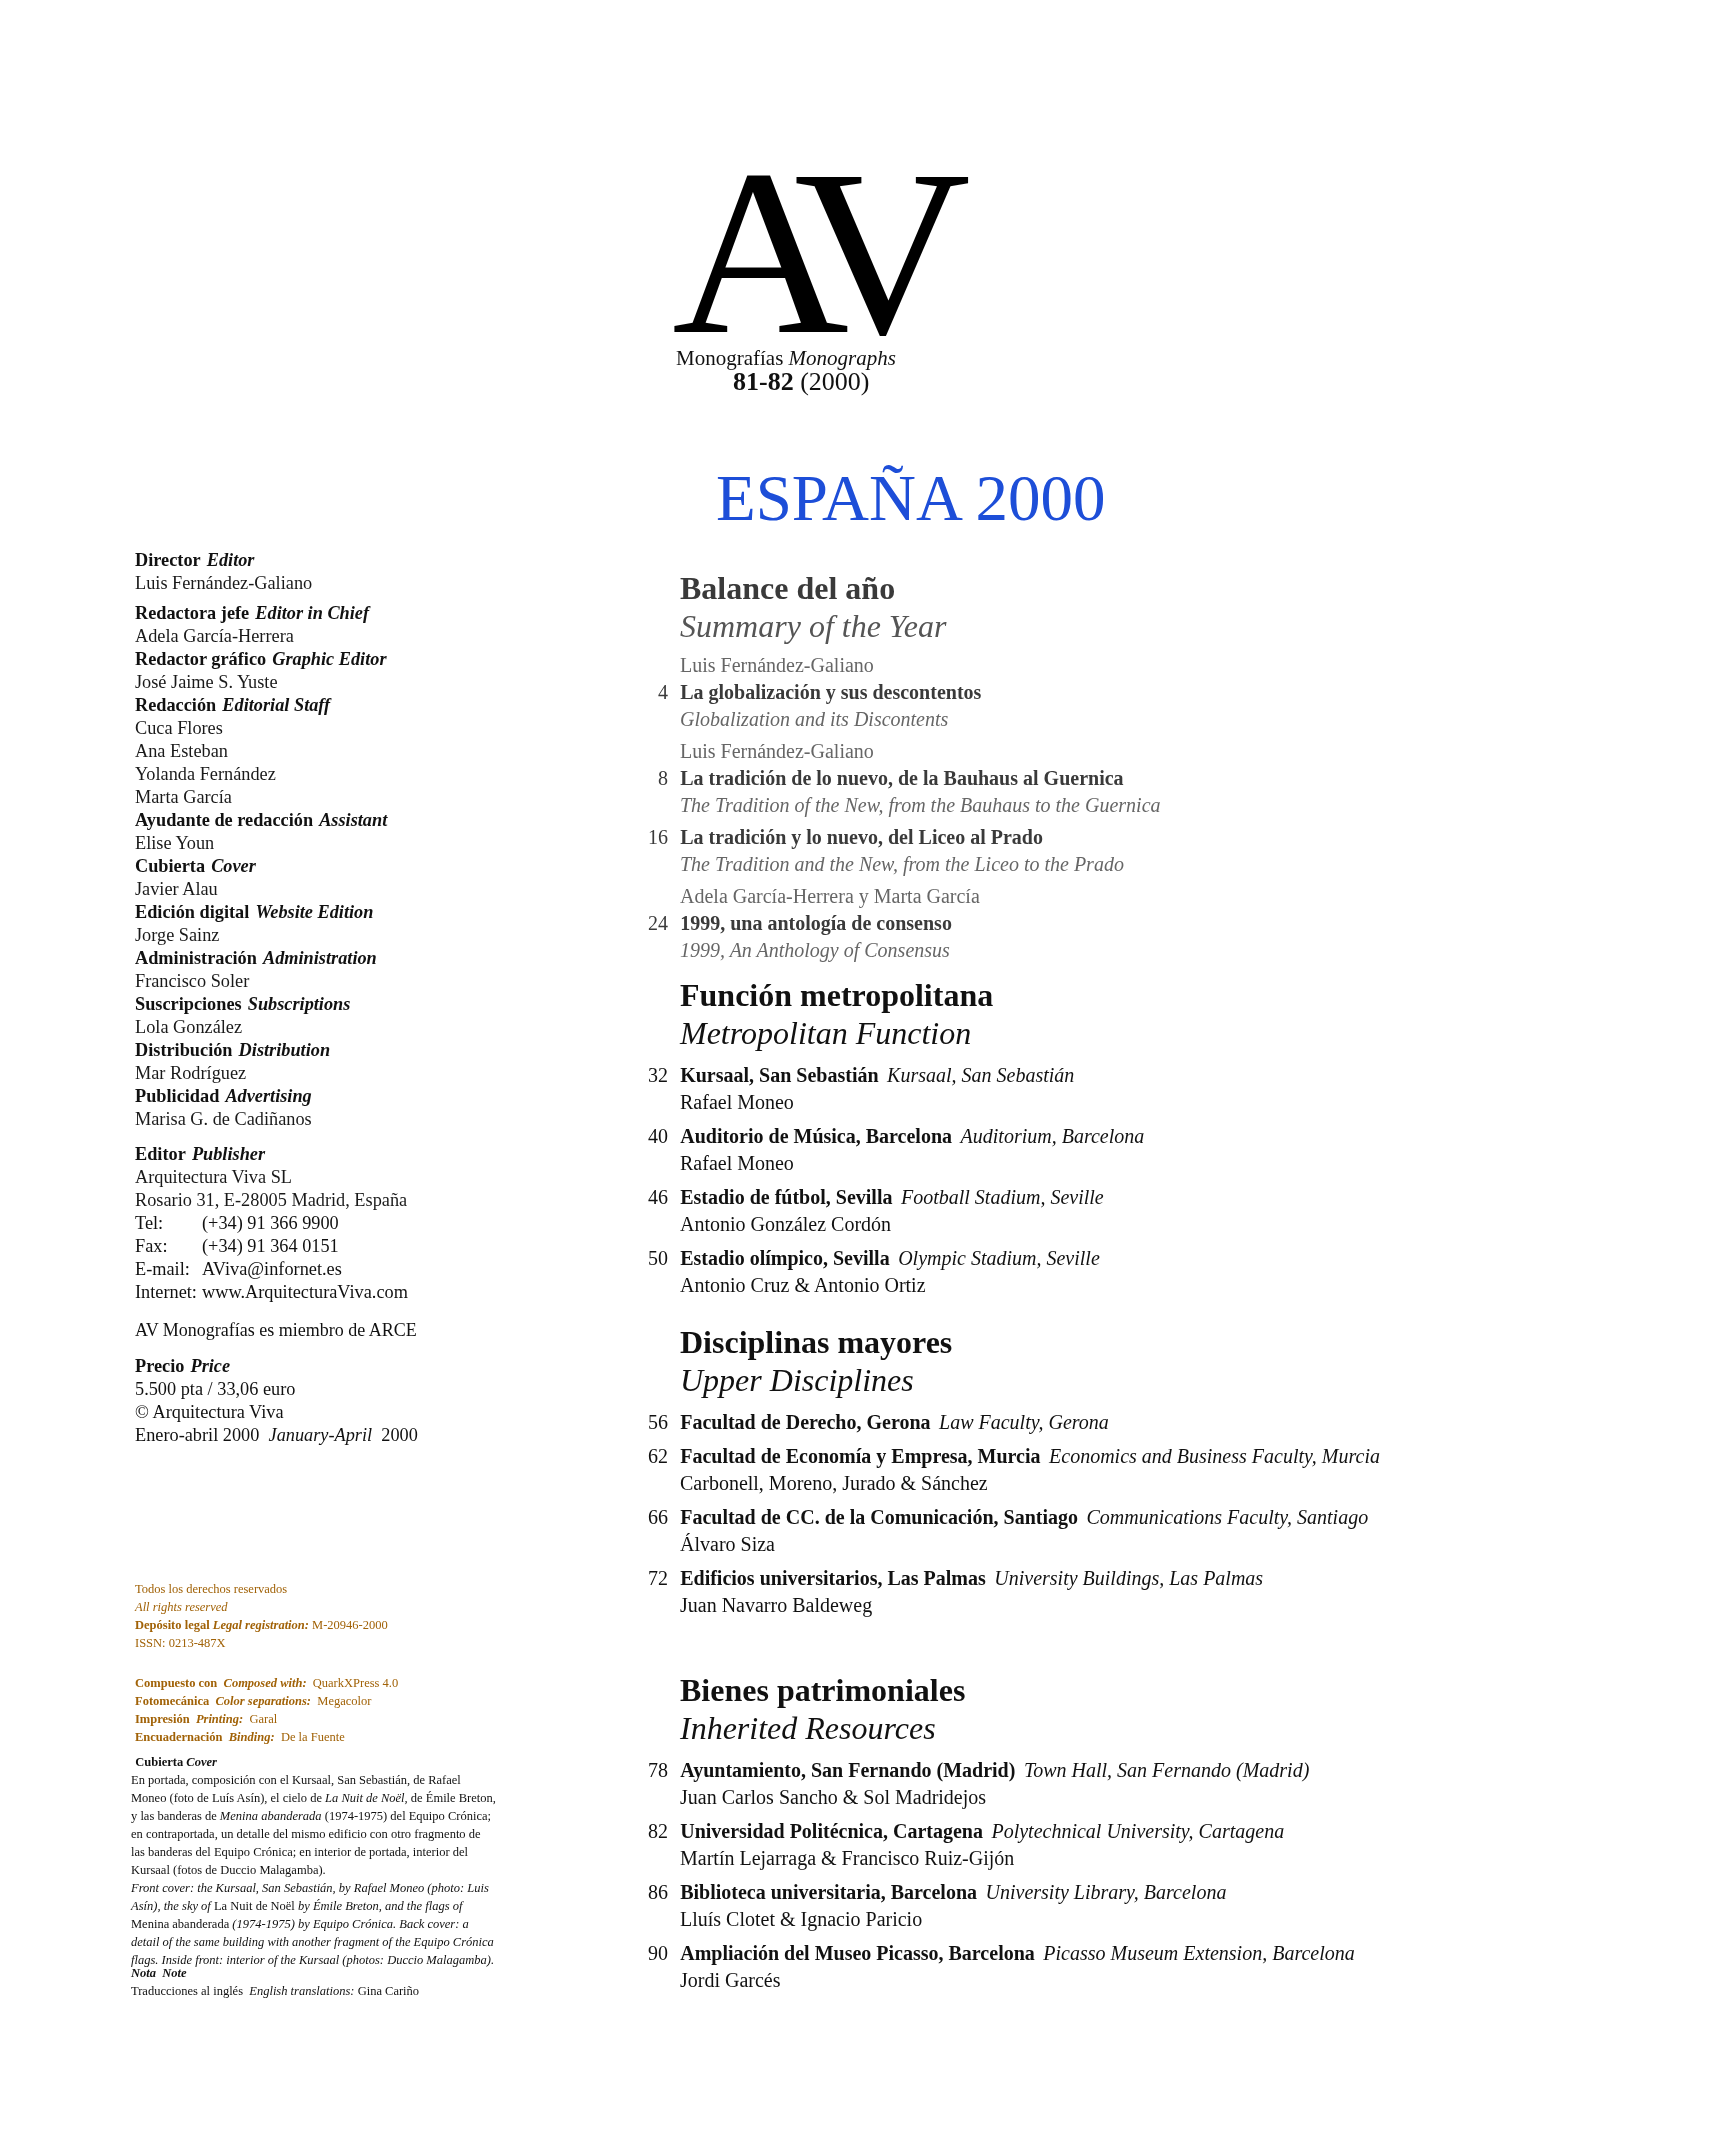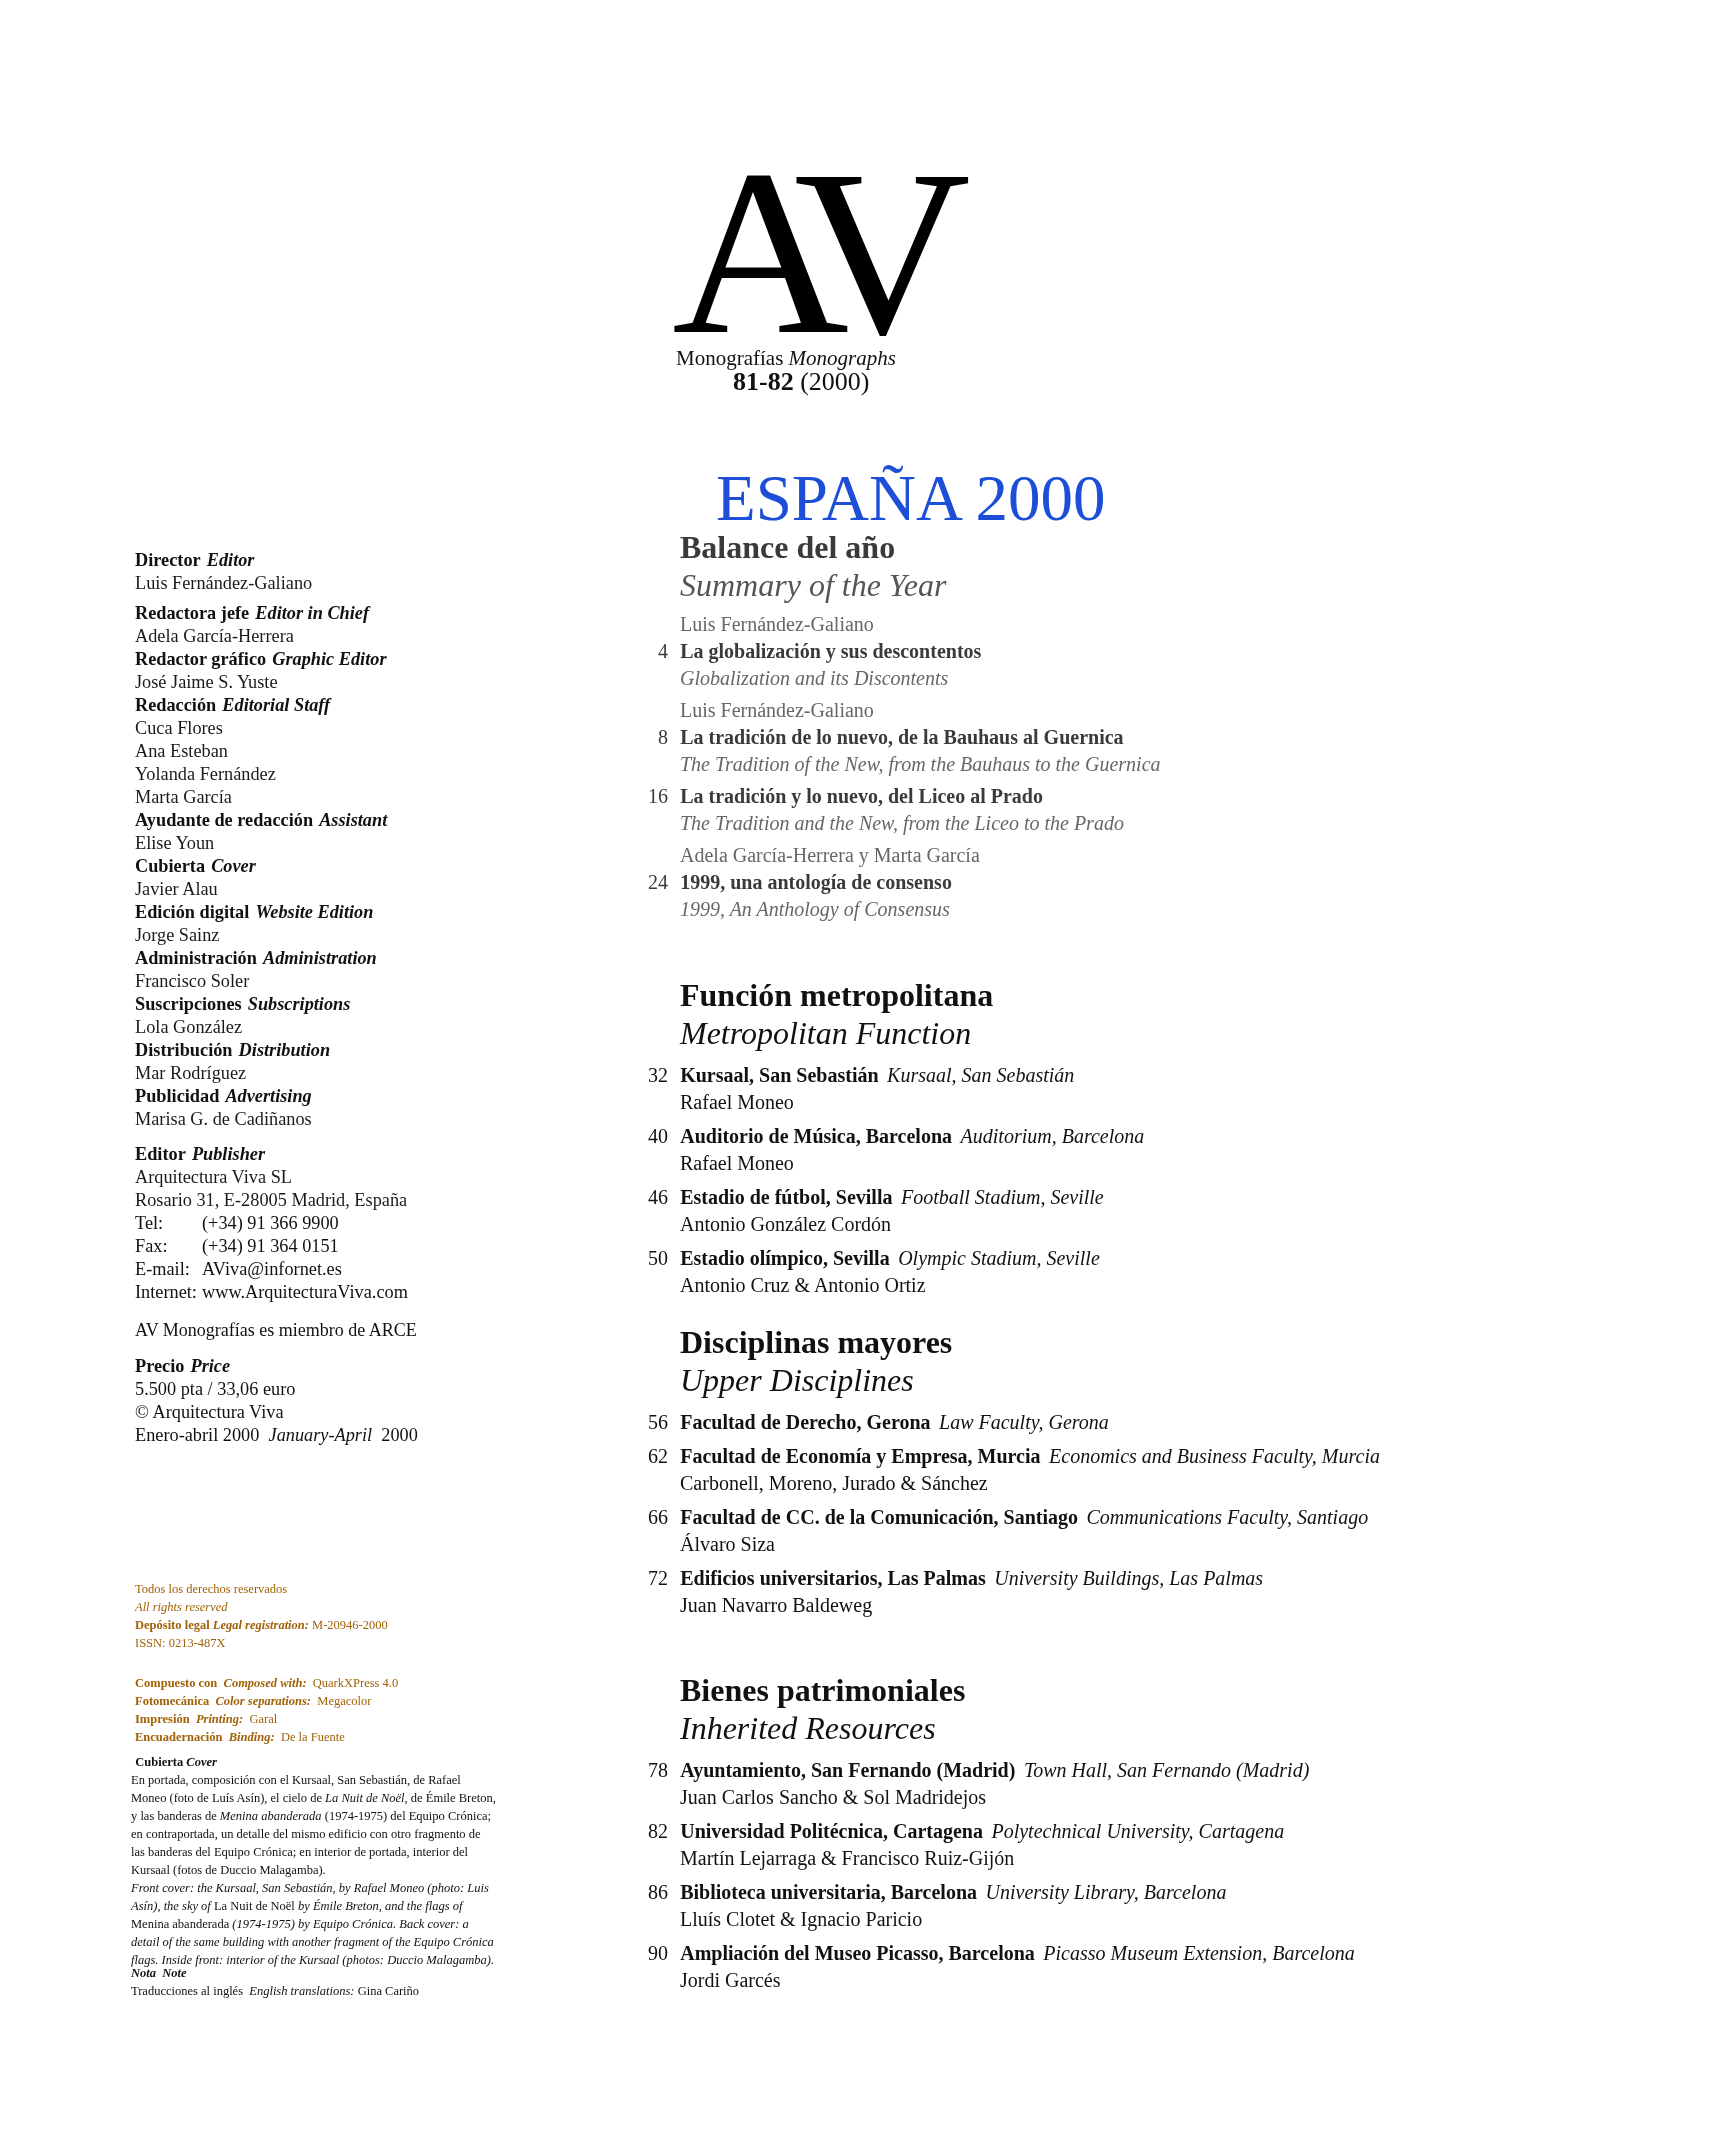--- a/index.html
+++ b/index.html
@@ -42,21 +42,21 @@
   .sec-title { margin-left: 46px; font-size: 32px; line-height: 38px; font-weight: bold; white-space: nowrap; }
   .sec-sub { margin-left: 46px; font-size: 32px; line-height: 39px; font-style: italic; white-space: nowrap; }
   .entry { display: flex; font-size: 20px; line-height: 27px; white-space: nowrap; }
   .pg { width: 34px; text-align: right; padding-right: 12.2px; flex: none; }
   .entry-body { flex: none; }
   .t-es { font-weight: bold; }
   .t-en { font-style: italic; margin-left: 8.5px; }
   .author { margin-left: 46px; font-size: 20px; line-height: 27px; white-space: nowrap; }
   .entry-group { margin-top: 7.3px; }
 
-  #sec-balance { top: 528px; color: #3d3d3d; }
+  #sec-balance { top: 569px; color: #3d3d3d; }
   #sec-balance .sec-title { color: #3a3a3a; }
   #sec-balance .sec-sub { color: #555; margin-bottom: 6.1px; }
   #sec-balance .author, #sec-balance .sub-en { color: #666; }
   #sec-balance .entry { color: #3a3a3a; }
   .sub-en { margin-left: 46px; font-style: italic; font-size: 20px; line-height: 27px; white-space: nowrap; }
   .bal-gap { margin-top: 4.9px; }
 
   #sec-metro { top: 976px; }
   #sec-disc { top: 1323px; }
   #sec-bienes { top: 1671px; }

